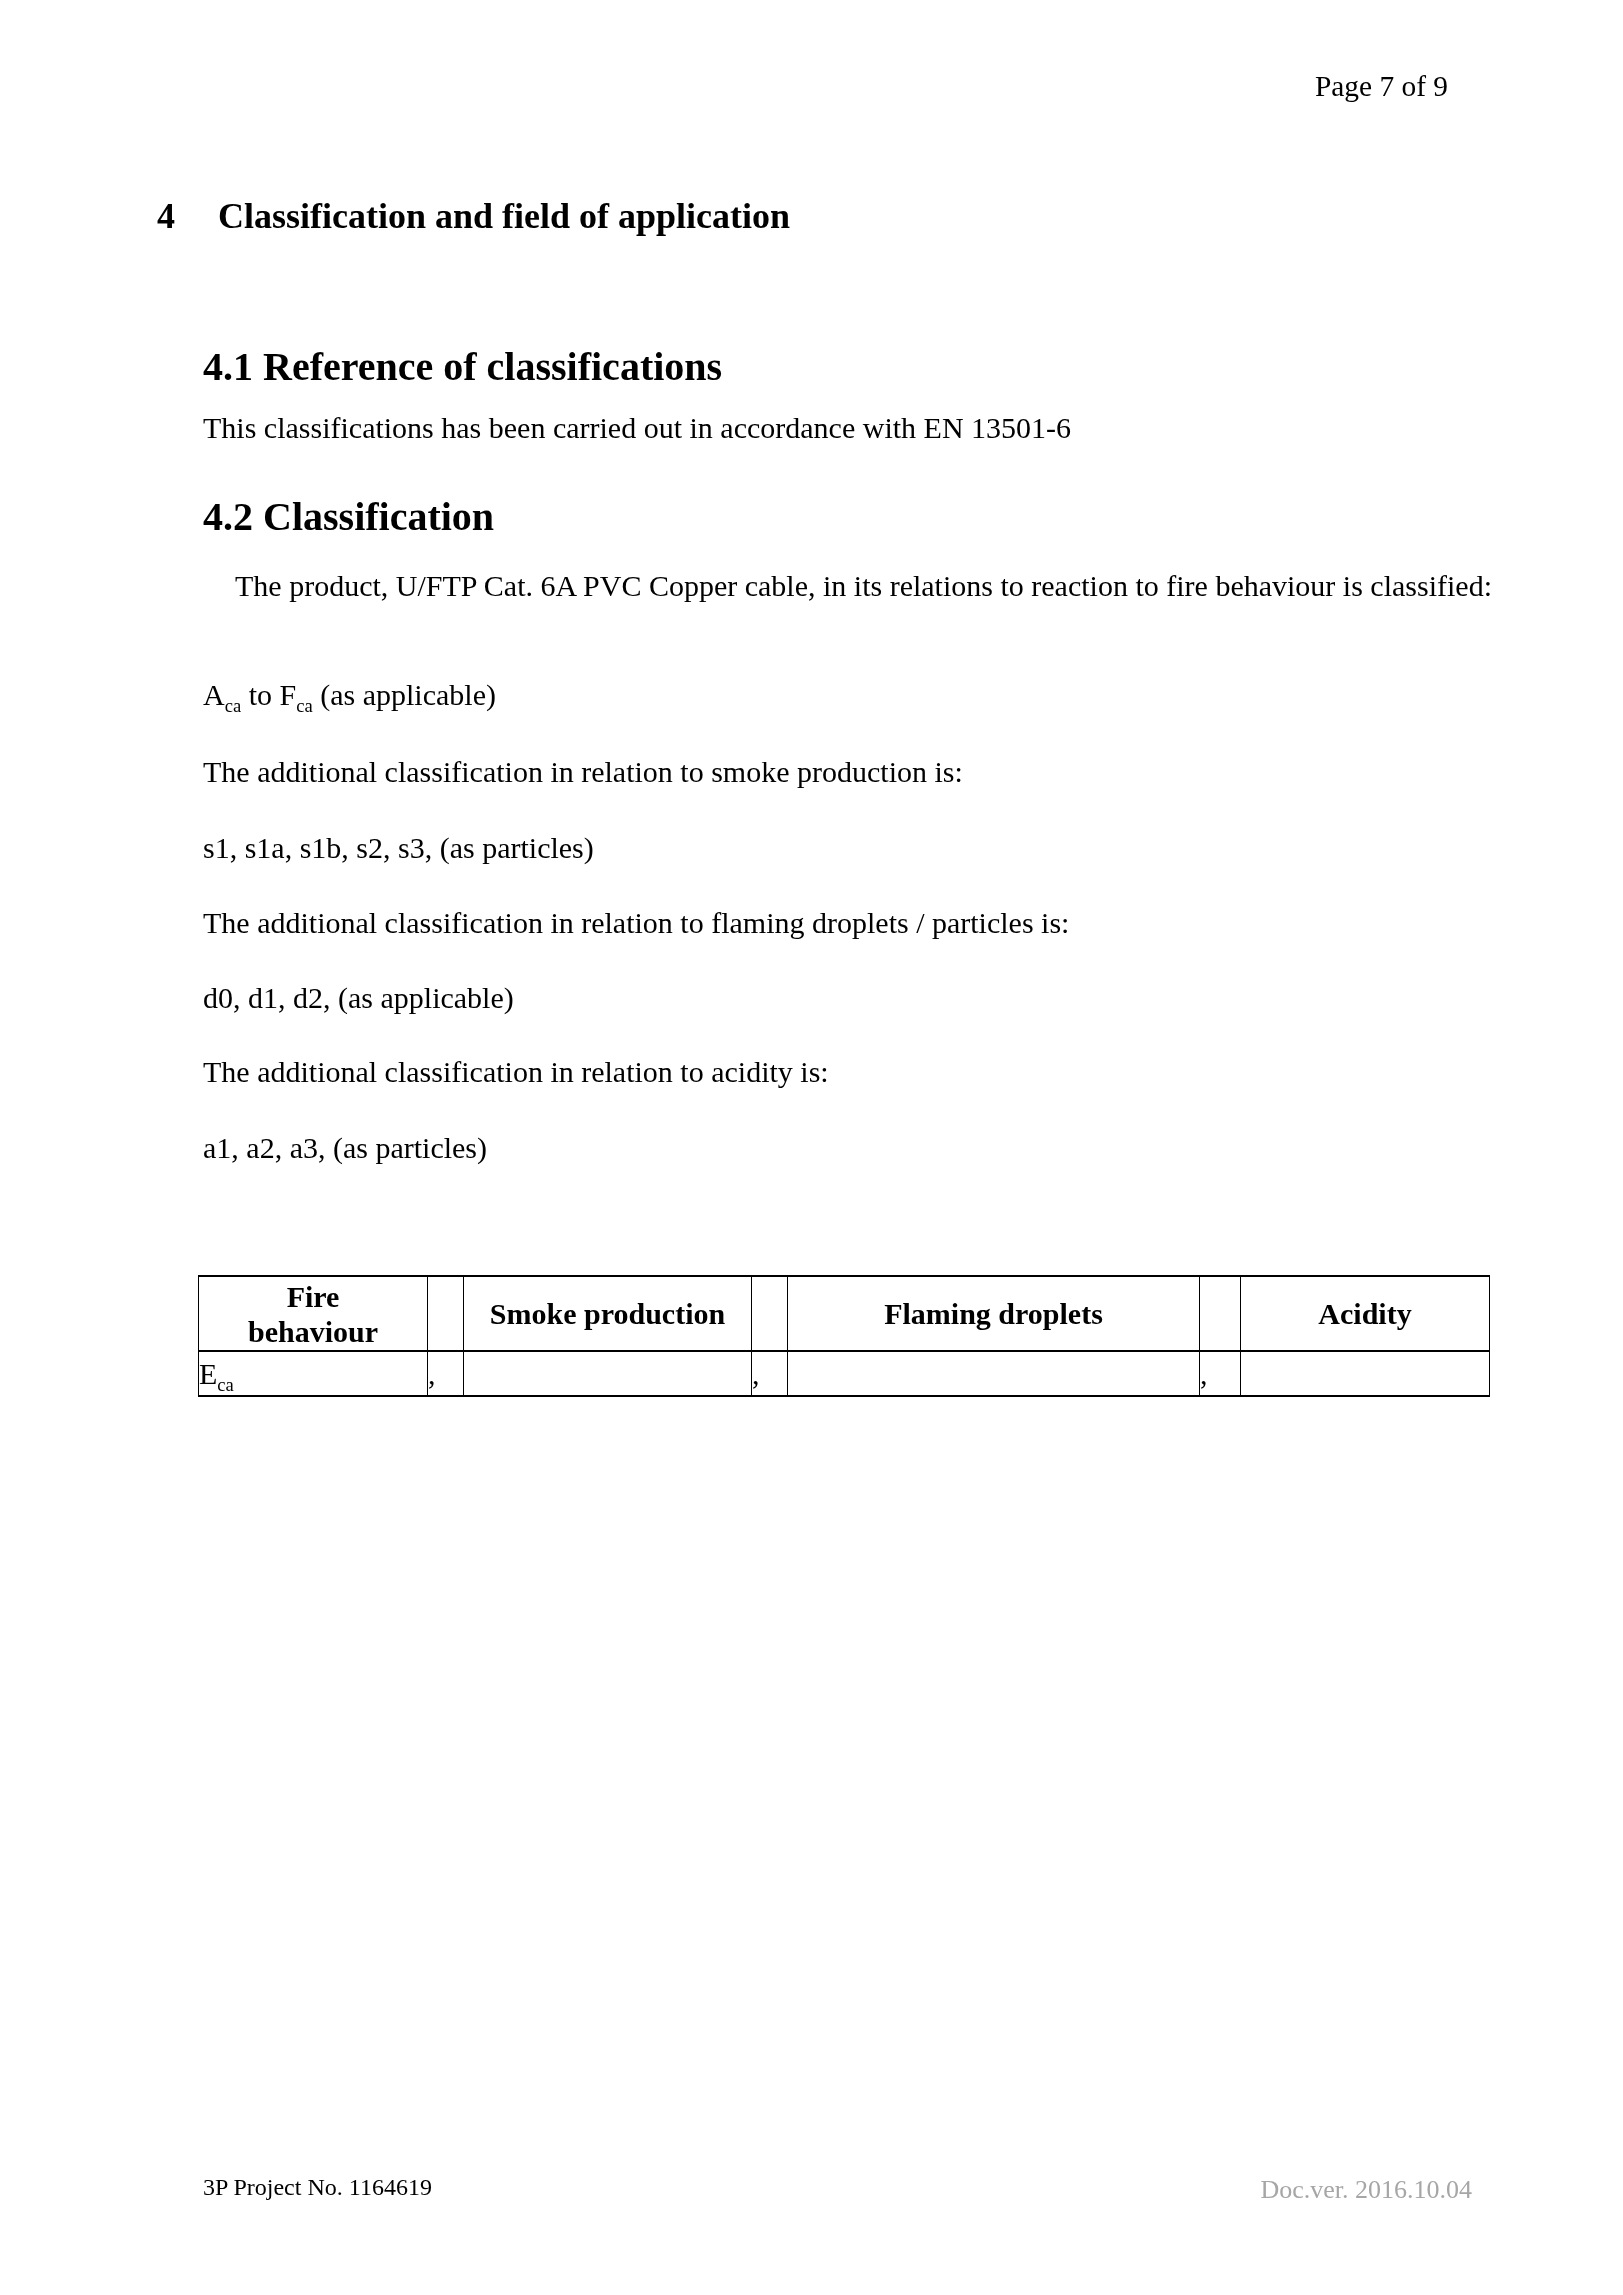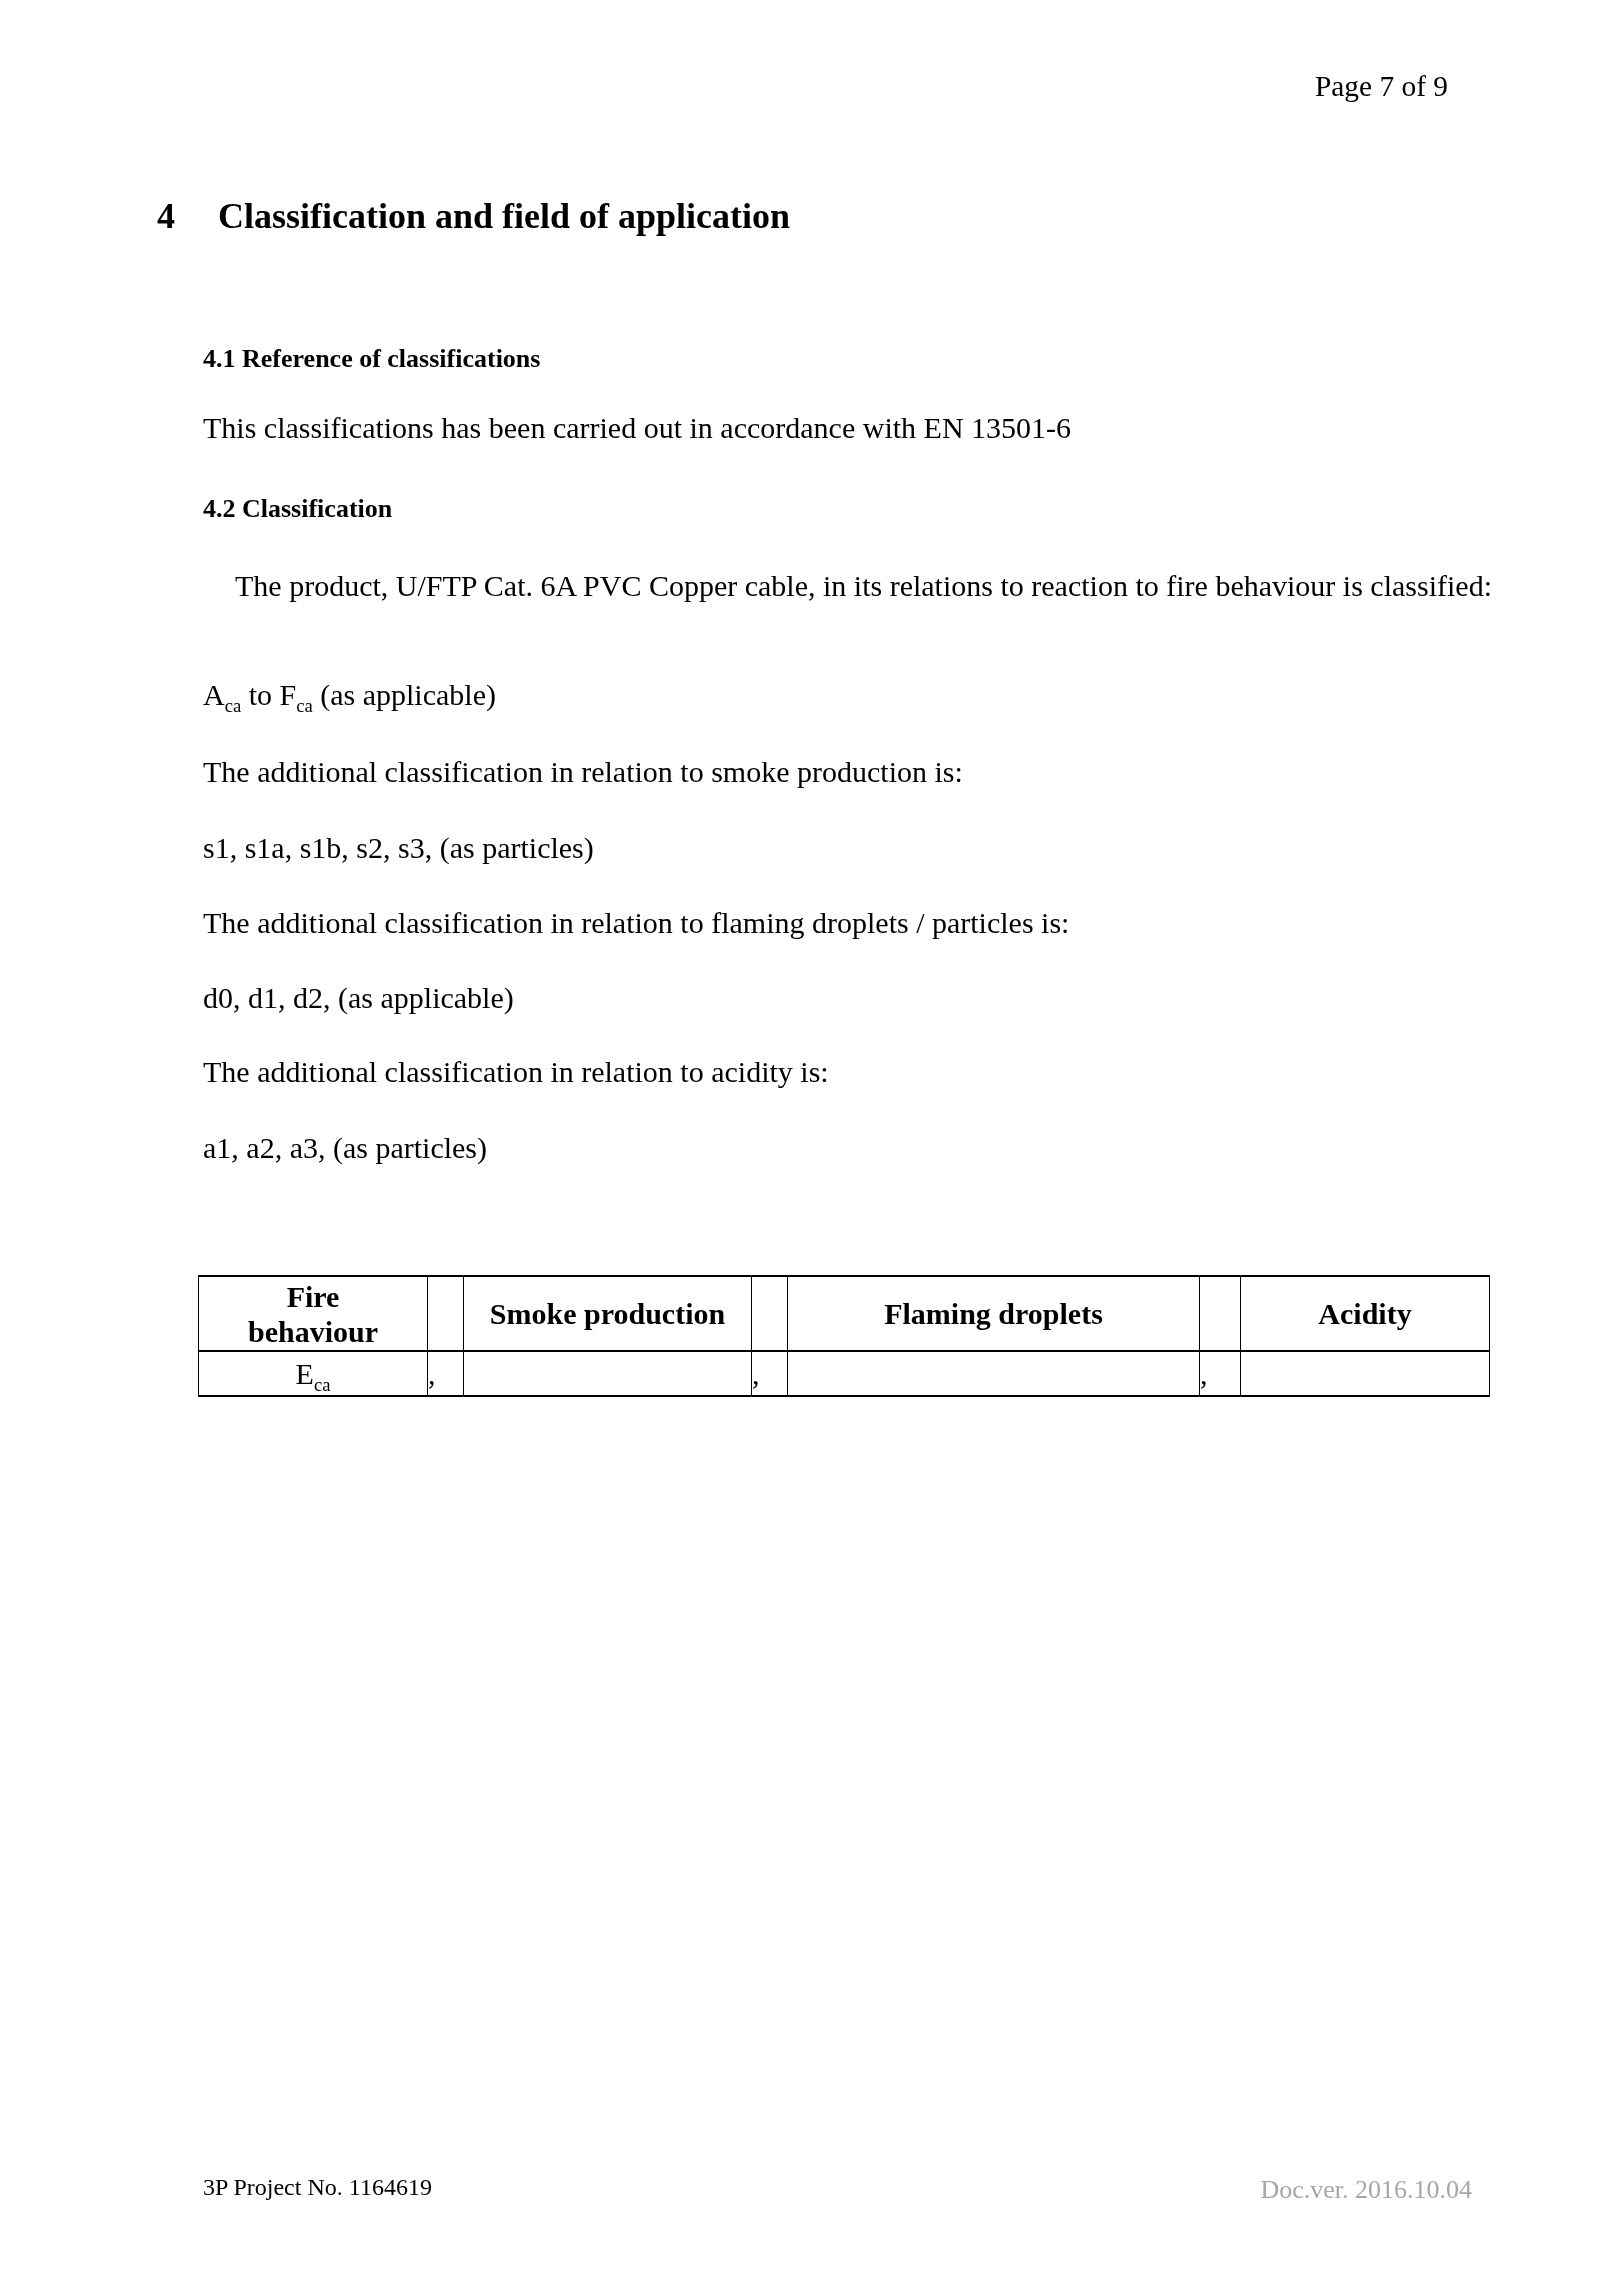--- a/index.html
+++ b/index.html
@@ -32,21 +32,21 @@
     display: flex;
     gap: 43px;
     font-size: 36px;
     font-weight: bold;
     line-height: 1.15;
     margin: 0;
   }
 
   .sub-heading {
     left: 203px;
-    font-size: 26px;
+    font-size: 40px;
     font-weight: bold;
     line-height: 1.2;
     margin: 0;
   }
   .para {
     left: 203px;
     font-size: 30px;
     line-height: 1.2;
     margin: 0;
   }
@@ -81,21 +81,21 @@
     text-align: center;
     vertical-align: middle;
     height: 73px;
     line-height: 35px;
   }
   .th-fire { white-space: pre-line; }
   .cls-table td {
     height: 43px;
     vertical-align: middle;
   }
-  .cell-center { text-align: center; }
+  .cell-center { }
   .cell-comma {
     text-align: left;
     vertical-align: bottom;
     padding: 0 0 2.6px 3.9px;
   }
 
   .footer-project {
     top: 2174px;
     left: 203px;
     font-size: 24px;

